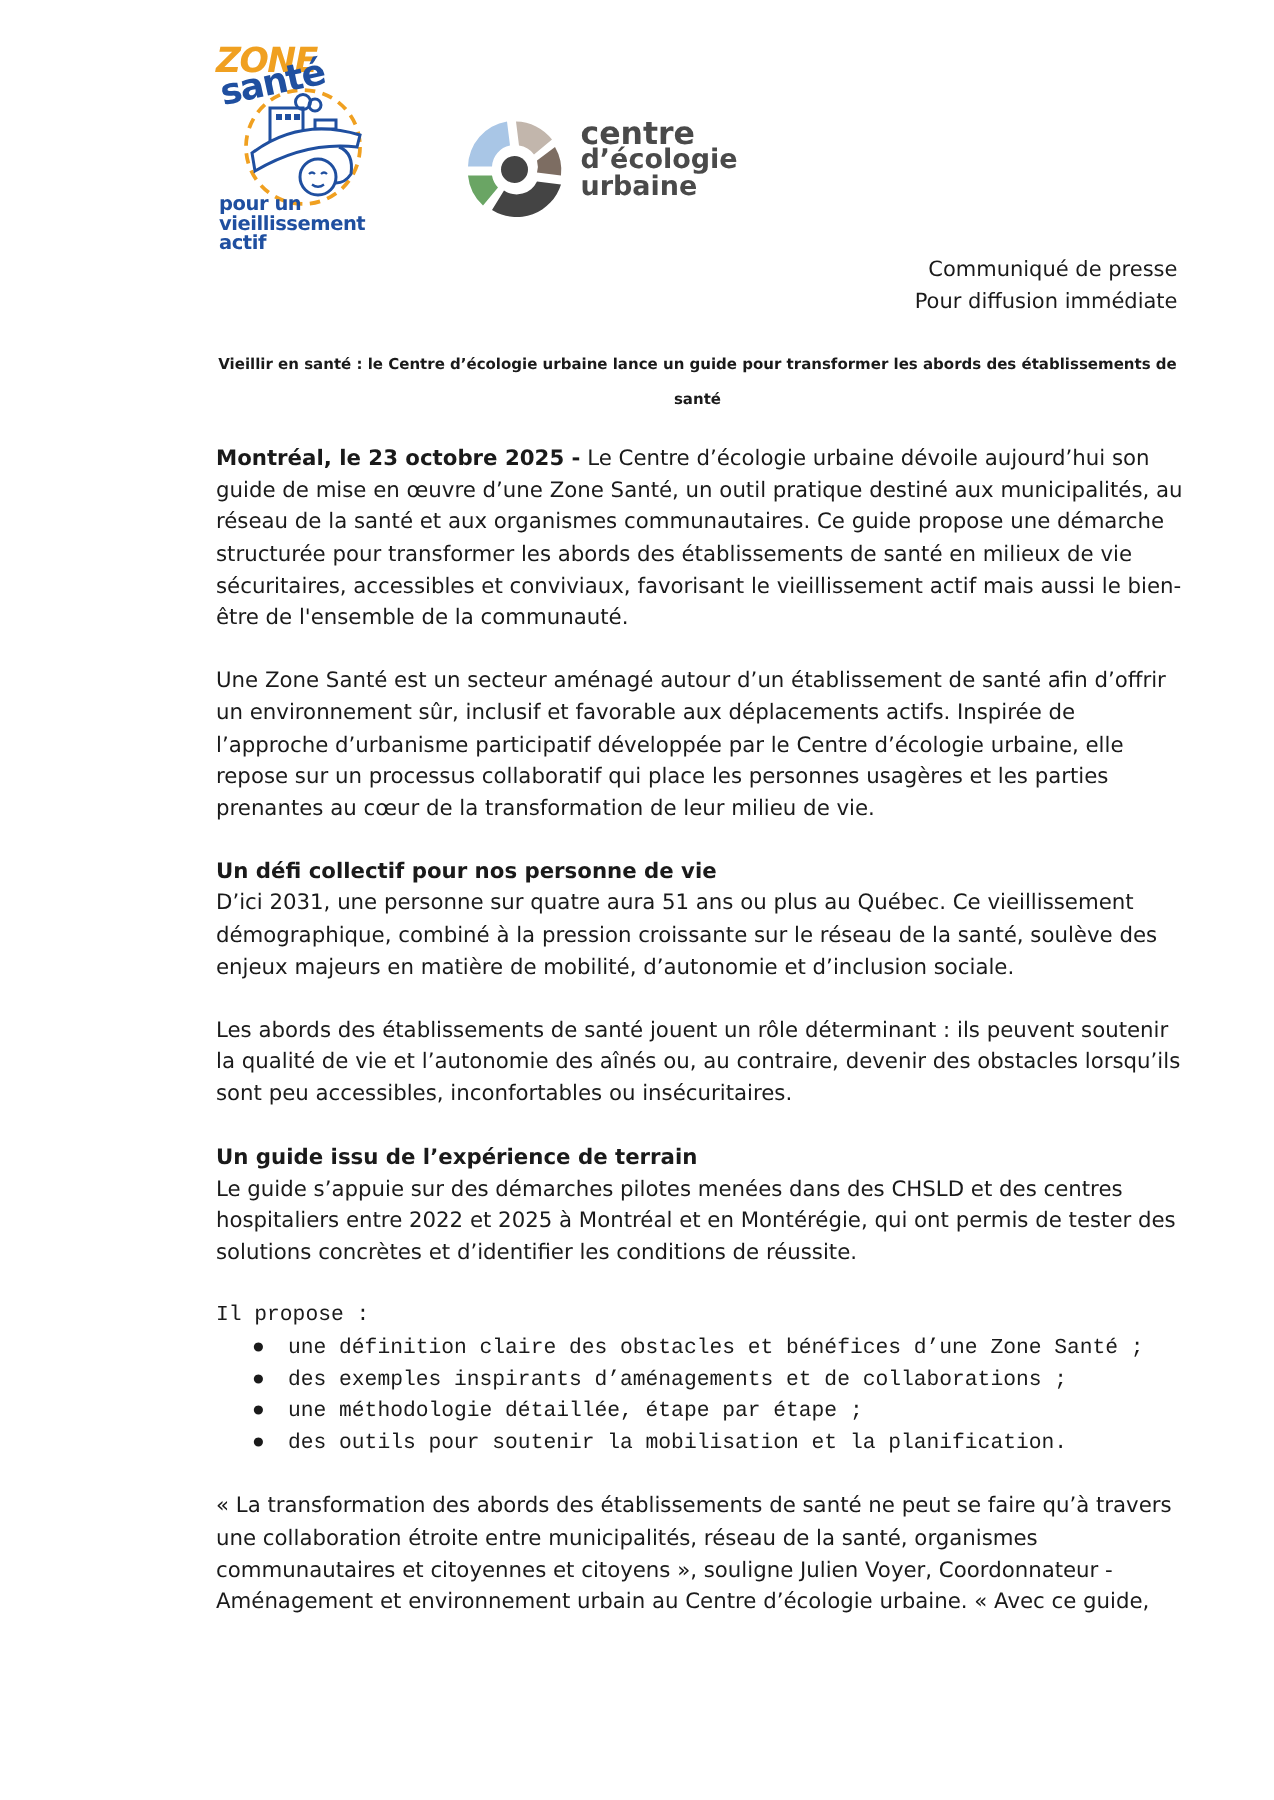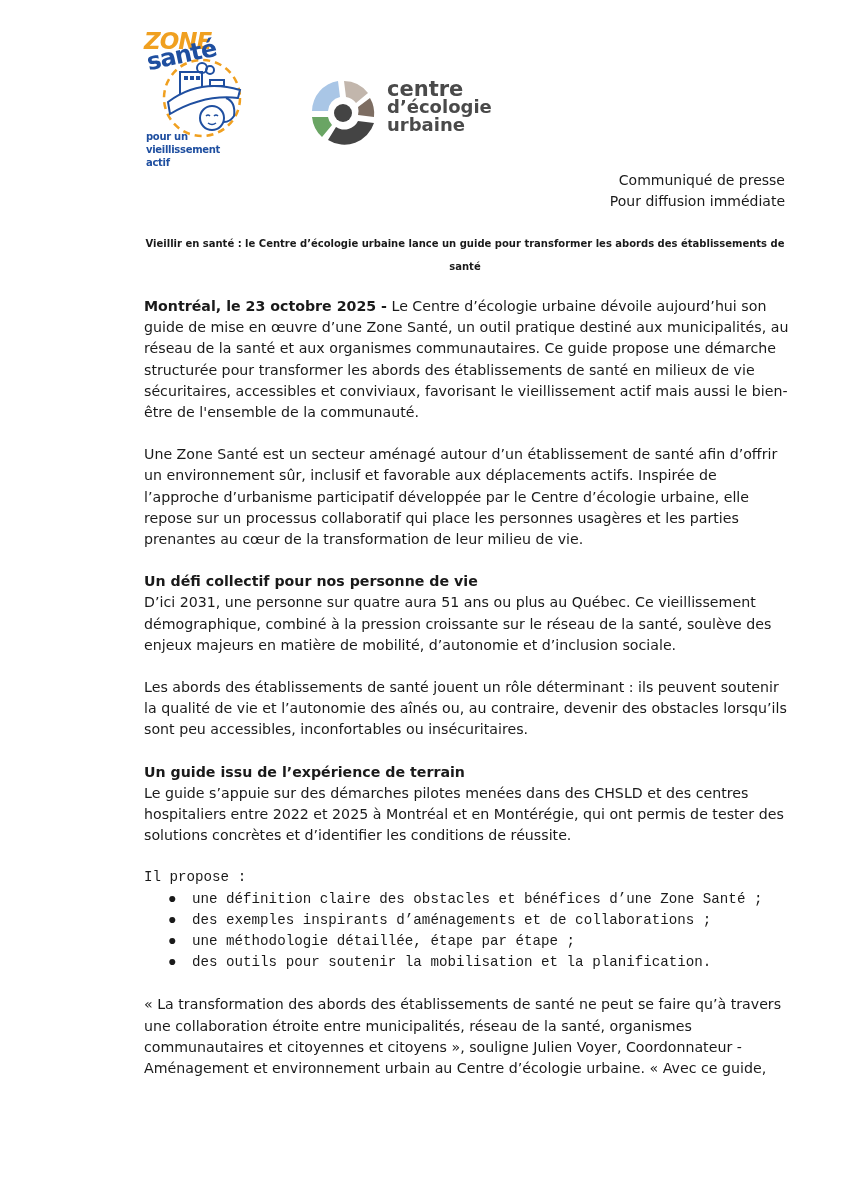--- a/index.html
+++ b/index.html
@@ -8,21 +8,21 @@
   .page { position: absolute; left: 0; top: 0; width: 849px; height: 1200px; margin-left: 40px; }
 
   
   .logo-zone { position: absolute; left: 100px; top: 28px; width: 120px; height: 160px; }
   .logo-zone .zone-word { position: absolute; left: 4px; top: 0px; font-family: "DejaVu Sans", sans-serif;
       font-weight: bold; font-style: italic; font-size: 23px; color: #f0a020; letter-spacing: -1px; }
   .logo-zone .sante-word { position: absolute; left: 10px; top: 20px; font-family: "DejaVu Sans", sans-serif;
       font-weight: bold; font-size: 24px; color: #1f4fa0; transform: rotate(-12deg); transform-origin: left bottom; letter-spacing: -1px; }
   .logo-zone svg { position: absolute; left: 0; top: 30px; }
   .logo-zone .tagline { position: absolute; left: 6px; top: 102px; font-family: "DejaVu Sans", sans-serif;
-      font-weight: bold; font-size: 10px; line-height: 13px; color: #1f4fa0; letter-spacing: -0.3px; }
+      font-weight: bold; font-size: 13px; line-height: 13px; color: #1f4fa0; letter-spacing: -0.3px; }
   .logo-zone .tagline div { white-space: nowrap; }
 
   .logo-ceu { position: absolute; left: 268px; top: 77px; width: 200px; height: 70px; }
   .logo-ceu svg { position: absolute; left: 0; top: 0; }
   .logo-ceu .ceu-text { position: absolute; left: 79px; top: 3px; font-family: "DejaVu Sans", sans-serif;
       color: #4a4a4a; line-height: 18px; }
   .logo-ceu .ceu-l1 { font-size: 21px; font-weight: bold; }
   .logo-ceu .ceu-l2, .logo-ceu .ceu-l3 { font-size: 18px; font-weight: bold; }
 
   

